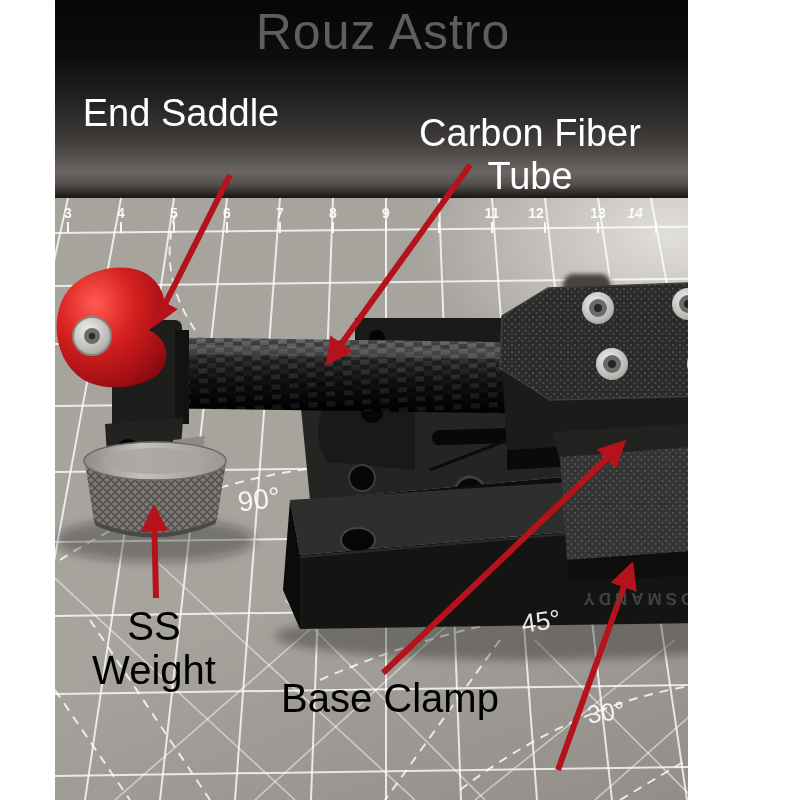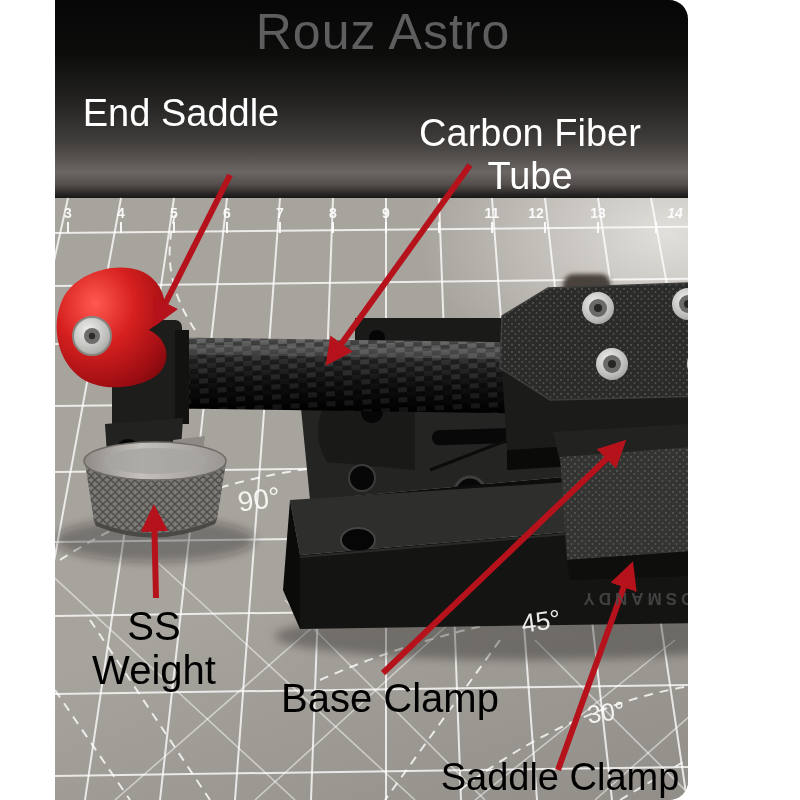--- a/index.html
+++ b/index.html
@@ -1,17 +1,17 @@
 <!DOCTYPE html>
 <html><head>
 <meta charset="utf-8">
 <style>
   html,body{margin:0;padding:0;background:#ffffff;}
   .stage{position:relative;width:688px;height:800px;background:#ffffff;overflow:hidden;
-         font-family:"Liberation Sans", sans-serif;border-radius:19px;}
+         font-family:"Liberation Sans", sans-serif;}
   .photo{position:absolute;left:55px;top:0;width:698px;height:800px;overflow:hidden;background:#a7a39d;}
   .backdrop{position:absolute;left:0;top:0;width:698px;height:198px;
     background:linear-gradient(180deg,#060606 0%,#0d0d0c 28%,#252423 52%,#413e3c 72%,#6b6663 87%,#55504d 93%,#171615 100%);}
   .mat{position:absolute;left:0;top:198px;width:698px;height:602px;
     background:
       radial-gradient(ellipse 420px 260px at 88% 6%, rgba(236,234,230,0.85) 0%, rgba(236,234,230,0) 60%),
       linear-gradient(160deg, rgba(0,0,0,0) 55%, rgba(40,38,36,0.18) 100%),
       #a7a39d;}
   svg.scene{position:absolute;left:0;top:0;width:698px;height:800px;}
   .lbl{position:absolute;white-space:nowrap;transform:translateX(-50%);text-align:center;}
@@ -268,33 +268,32 @@
       <div>Tube</div>
     </div>
 
     <div class="lbl lbl-dark" style="left:99px;top:604px;font-size:40px;line-height:44px;">
       <div>SS</div>
       <div>Weight</div>
     </div>
 
     <div class="lbl lbl-dark" style="left:335px;top:676px;font-size:40px;">Base Clamp</div>
 
-    <div class="lbl lbl-dark" style="left:505px;top:756px;font-size:38px;">Saddle Clamp</div>
 
     <span class="ruler-num" style="left:13px;">3</span>
     <span class="ruler-num" style="left:66px;">4</span>
     <span class="ruler-num" style="left:119px;">5</span>
     <span class="ruler-num" style="left:172px;">6</span>
     <span class="ruler-num" style="left:225px;">7</span>
     <span class="ruler-num" style="left:278px;">8</span>
     <span class="ruler-num" style="left:331px;">9</span>
     <span class="ruler-num" style="left:437px;">11</span>
     <span class="ruler-num" style="left:481px;">12</span>
     <span class="ruler-num" style="left:543px;">13</span>
-    <span class="ruler-num" style="left:620px;font-style:italic;">14</span>
+    <span class="ruler-num" style="left:580px;font-style:italic;">14</span>
     <span class="ruler-num" style="left:658px;">15</span>
 
     <span class="inch">INCH</span>
 
     <span class="angle a90">90°</span>
     <span class="angle a45">45°</span>
     <span class="angle a30">30°</span>
 
     <div class="engraving">COSMANDY</div>
   </div>

